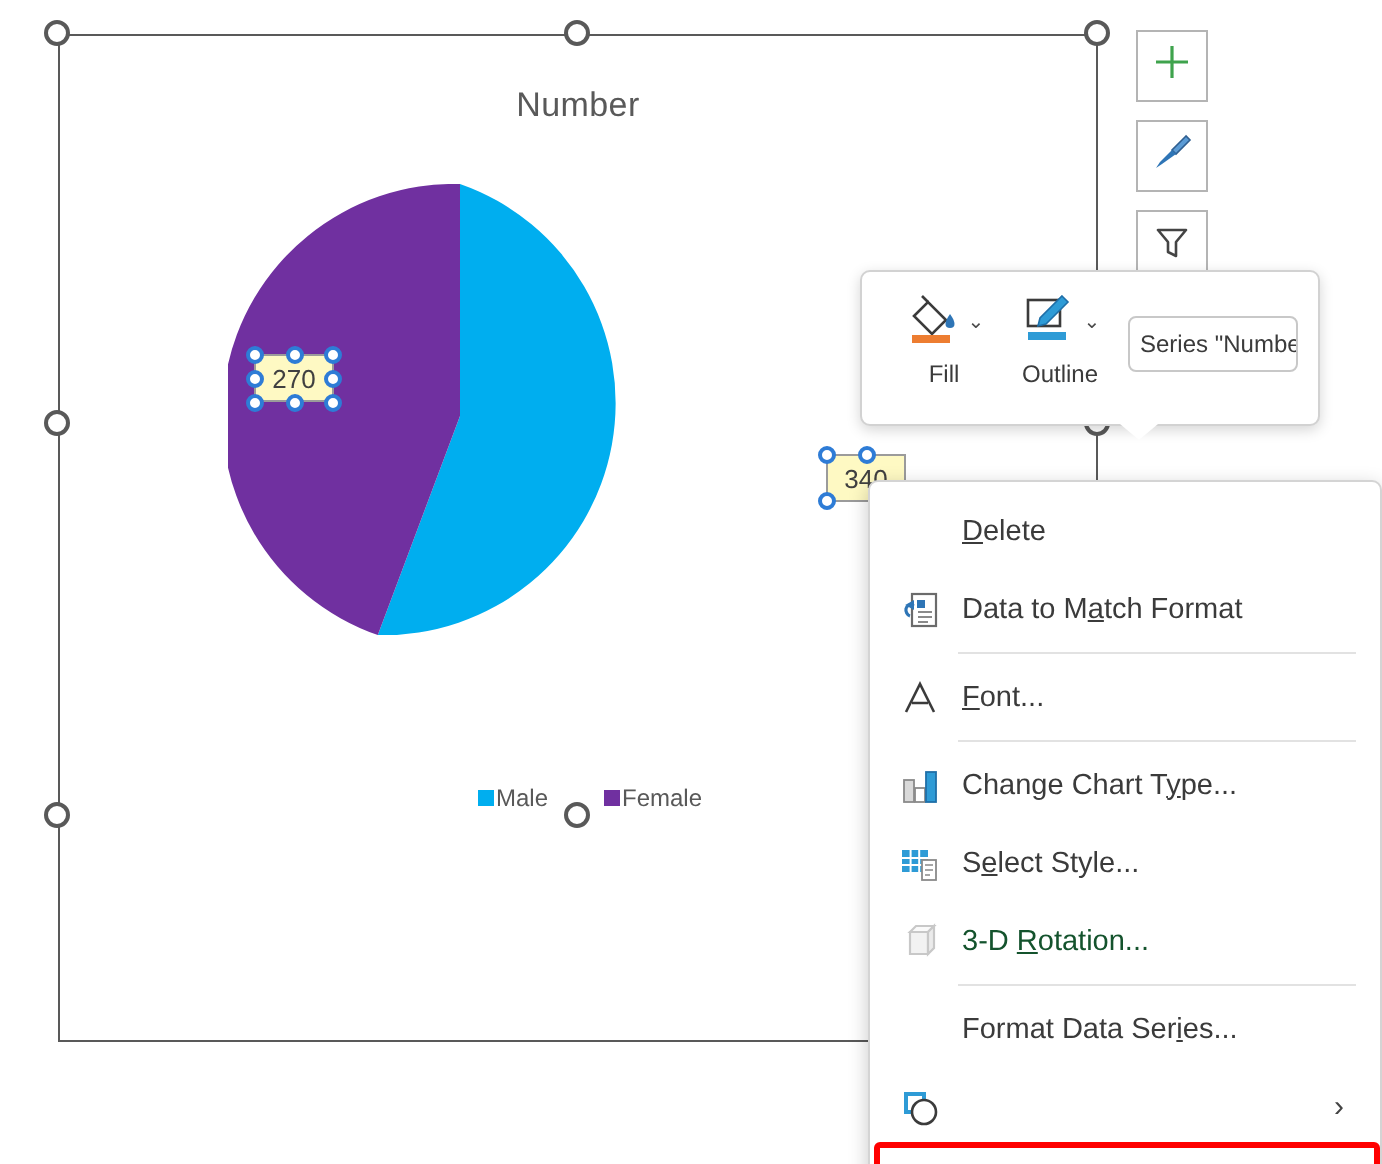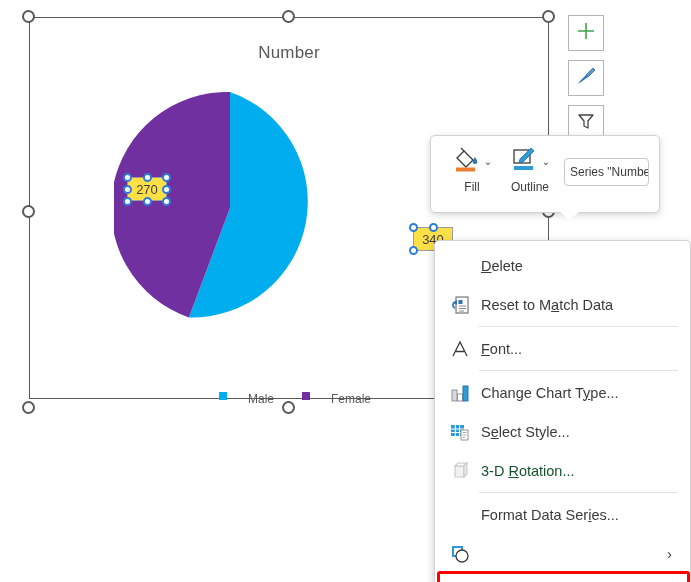--- a/index.html
+++ b/index.html
@@ -15,21 +15,21 @@
     overflow: hidden;
     -webkit-font-smoothing: antialiased;
   }
 
   
   #chart-area {
     position: absolute;
     left: 29px;
     top: 17px;
     width: 520px;
-    height: 382px;
+    height: 504px;
   }
   #chart-frame-border {
     position: absolute;
     inset: 0;
     border: 1px solid #595959;
     box-sizing: border-box;
   }
   .frame-handle {
     position: absolute;
     width: 13px;
@@ -67,21 +67,21 @@
     top: 75px;
     width: 232px;
     height: 232px;
   }
   #pie-svg { display:block; width: 232px; height: 232px; }
 
   
   .data-label {
     position: absolute;
     border: 1px solid #9b9b9b;
-    background: #fde047;
+    background: #fef9c3;
     color: #404040;
     font-size: 13px;
     line-height: 1;
     display: flex;
     align-items: center;
     justify-content: center;
     box-sizing: border-box;
   }
   #data-label-270 { left: 127px; top: 177px; width: 40px; height: 24px; }
   #data-label-340 { left: 413px; top: 227px; width: 40px; height: 24px; text-align: right; }
@@ -102,21 +102,21 @@
     left: 0;
     top: 375px;
     width: 520px;
     display: flex;
     justify-content: center;
     align-items: center;
     gap: 16px;
     font-size: 12px;
     color: #595959;
   }
-  .legend-item { display: flex; gap: 21px; padding-left: 12px; }
+  .legend-item { display: flex; align-items: center; gap: 1px; padding-left: 12px; }
   .legend-swatch { width: 8px; height: 8px; display: inline-block; }
 
   
   #chart-side-buttons {
     position: absolute;
     left: 568px;
     top: 15px;
     display: flex;
     flex-direction: column;
     gap: 9px;
@@ -383,21 +383,21 @@
   <div class="menu-item" id="menu-item-reset">
     <span class="menu-icon">
       <svg width="22" height="22" viewBox="0 0 22 22">
         <rect x="7" y="3" width="12" height="16" fill="#ffffff" stroke="#6b6b6b" stroke-width="1.1"></rect>
         <rect x="9.5" y="6" width="4" height="4" fill="#2e75b6"></rect>
         <path d="M10 12 H17 M10 14.5 H17 M10 17 H15" stroke="#8a8a8a" stroke-width="1"></path>
         <path d="M8 9 C3 7 3 13 6 14" fill="none" stroke="#2e75b6" stroke-width="1.6"></path>
         <path d="M8 6 L8 11 L3.6 8.5 Z" fill="#2e75b6"></path>
       </svg>
     </span>
-    <span class="menu-label"><span>Reset to M</span><span class="u">a</span><span>tch Data</span></span>
+    <span class="menu-label"><span>Data to M</span><span class="u">a</span><span>tch Format</span></span>
   </div>
   <div class="menu-sep"></div>
 
   <div class="menu-item" id="menu-item-font">
     <span class="menu-icon">
       <svg width="22" height="22" viewBox="0 0 22 22">
         <path d="M4 18 L11 4 L18 18 M7 13.5 H15" fill="none" stroke="#3b3b3b" stroke-width="1.3"></path>
       </svg>
     </span>
     <span class="menu-label"><span></span><span class="u">F</span><span>ont...</span></span>

